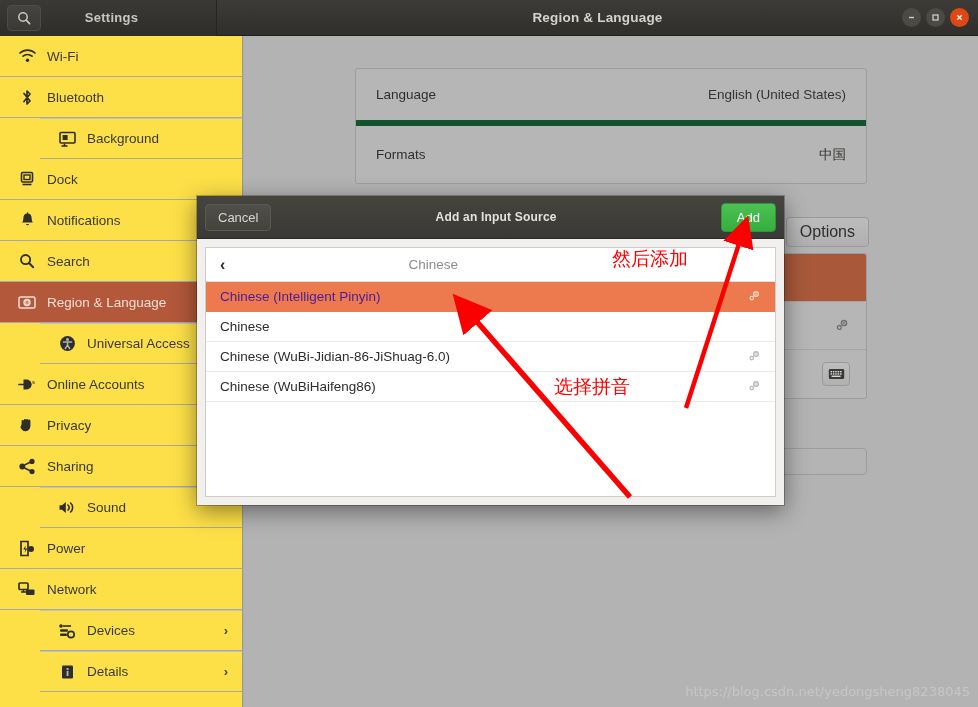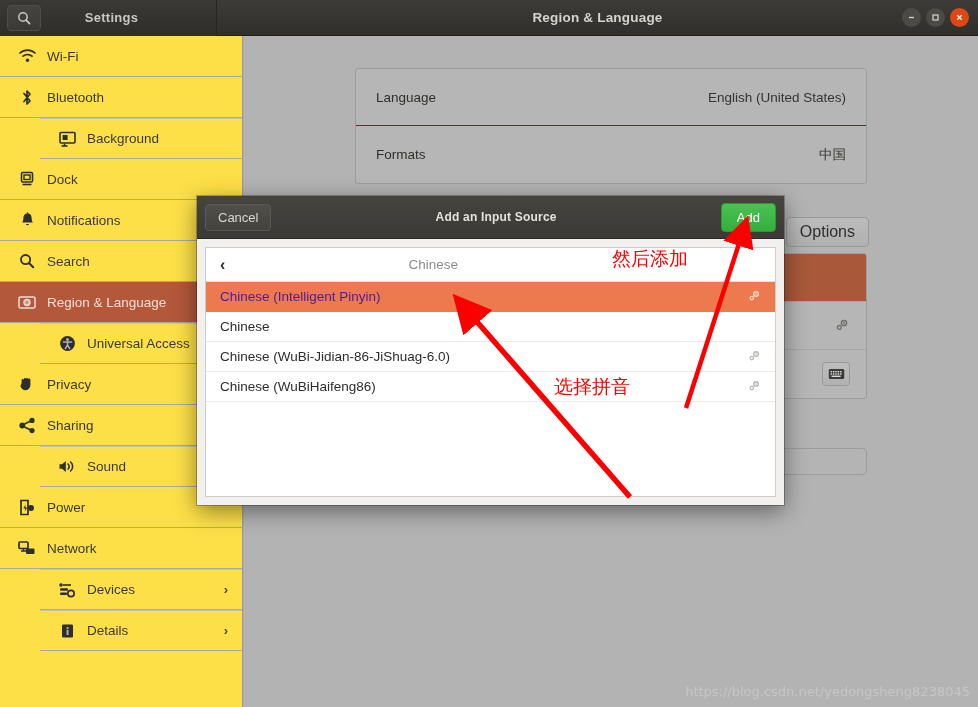--- a/index.html
+++ b/index.html
@@ -85,21 +85,21 @@
     width: 734px; height: 671px; background: #b3b3b3;
   }
   .card {
     position: absolute; left: 111px; top: 32px; width: 512px;
     background: #b6b6b6; border: 1px solid #9d9d9d; border-radius: 3px;
     overflow: hidden;
   }
   .card-row {
     height: 57px; display: flex; align-items: center;
     padding: 0 20px; font-size: 13.5px; color: #2f2f2d;
-    border-bottom: 1px solid #14532d;
+    border-bottom: 6px solid #14532d;
   }
   .card-row:last-child { border-bottom: none; }
   .card-row .rl { flex: 1; }
   .card-row .rv { color: #343432; }
 
   .options-btn {
     position: absolute; right: 109px; top: 181px;
     padding: 5px 13px; font-size: 16px; color: #2f2f2d;
     border: 1px solid #9a9a9a; border-radius: 4px;
     background: linear-gradient(#bcbcbc, #b0b0b0);
@@ -312,20 +312,31 @@
       <span class="ico">
         <svg width="17" height="17" viewBox="0 0 17 17">
             <circle cx="8.5" cy="8.5" r="7.4" fill="#2e2e2c"></circle>
             <circle cx="8.5" cy="4.5" r="1.5" fill="#b3b3b3"></circle>
             <path d="M4.4 7 h8.2 M8.5 7 v3.2 M8.5 10.2 l-2.2 3.3 M8.5 10.2 l2.2 3.3" stroke="#b3b3b3" stroke-width="1.5" stroke-linecap="round" fill="none"></path>
           </svg>
       </span>
       <span class="lbl">Universal Access</span>
     </div>
 
+    <div class="side-item">
+      <span class="ico">
+        <svg width="19" height="15" viewBox="0 0 19 15">
+            <path d="M1 7.5 h5" stroke="#2e2e2c" stroke-width="1.7" stroke-linecap="round"></path>
+            <path d="M5.5 2.5 h3 a5 5 0 0 1 0 10 h-3 z" fill="#2e2e2c"></path>
+            <path d="M11 4.5 a3.5 3.5 0 0 1 0 6" fill="none" stroke="#2e2e2c" stroke-width="1.5"></path>
+            <text x="14" y="7" font-size="6" fill="#2e2e2c" font-family="Liberation Sans, sans-serif">s</text>
+          </svg>
+      </span>
+      <span class="lbl">Online Accounts</span>
+    </div>
 
     <div class="side-item">
       <span class="ico">
         <svg width="16" height="16" viewBox="0 0 16 16">
             <path d="M2.6 7 V4.2 a1.1 1.1 0 0 1 2.2 0 V3 a1.1 1.1 0 0 1 2.2 0 V3 a1.1 1.1 0 0 1 2.2 0 V3.6 a1.1 1.1 0 0 1 2.2 0 V8.6 c0 3.4-2 5.6-4.8 5.6 -2.8 0-4.2-2-5.2-4 z" fill="#2e2e2c"></path>
           </svg>
       </span>
       <span class="lbl">Privacy</span>
     </div>
 

